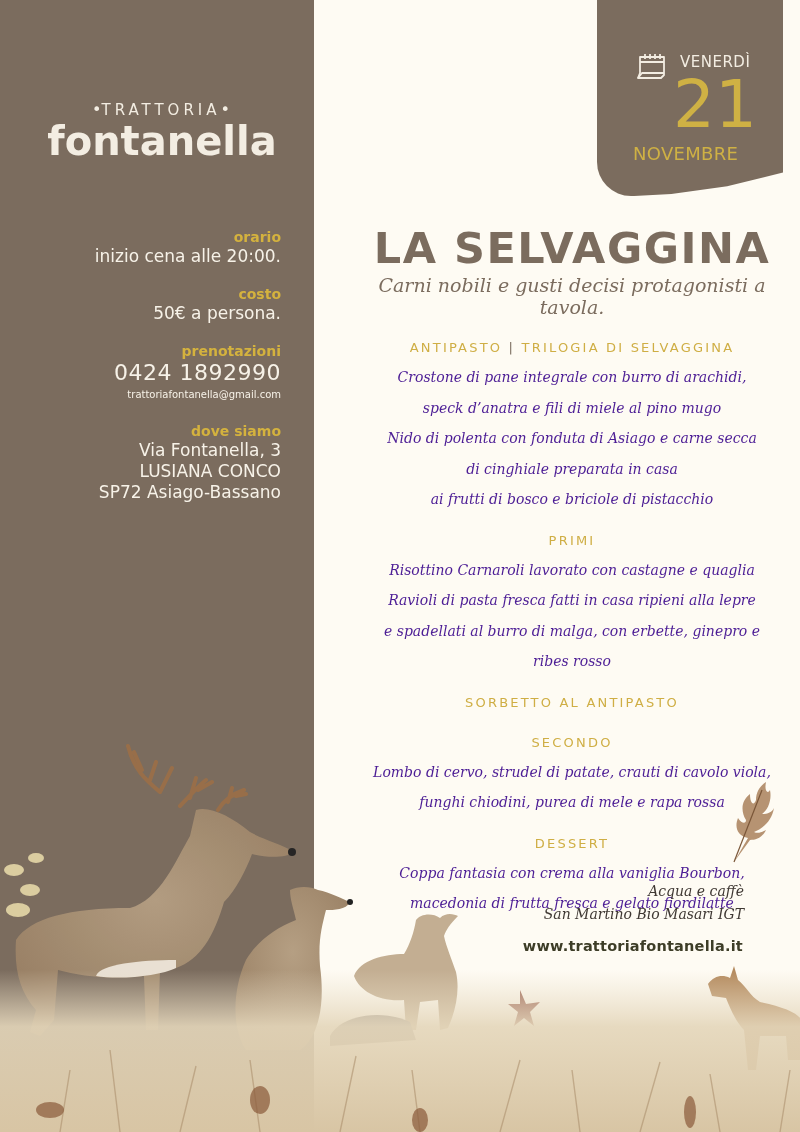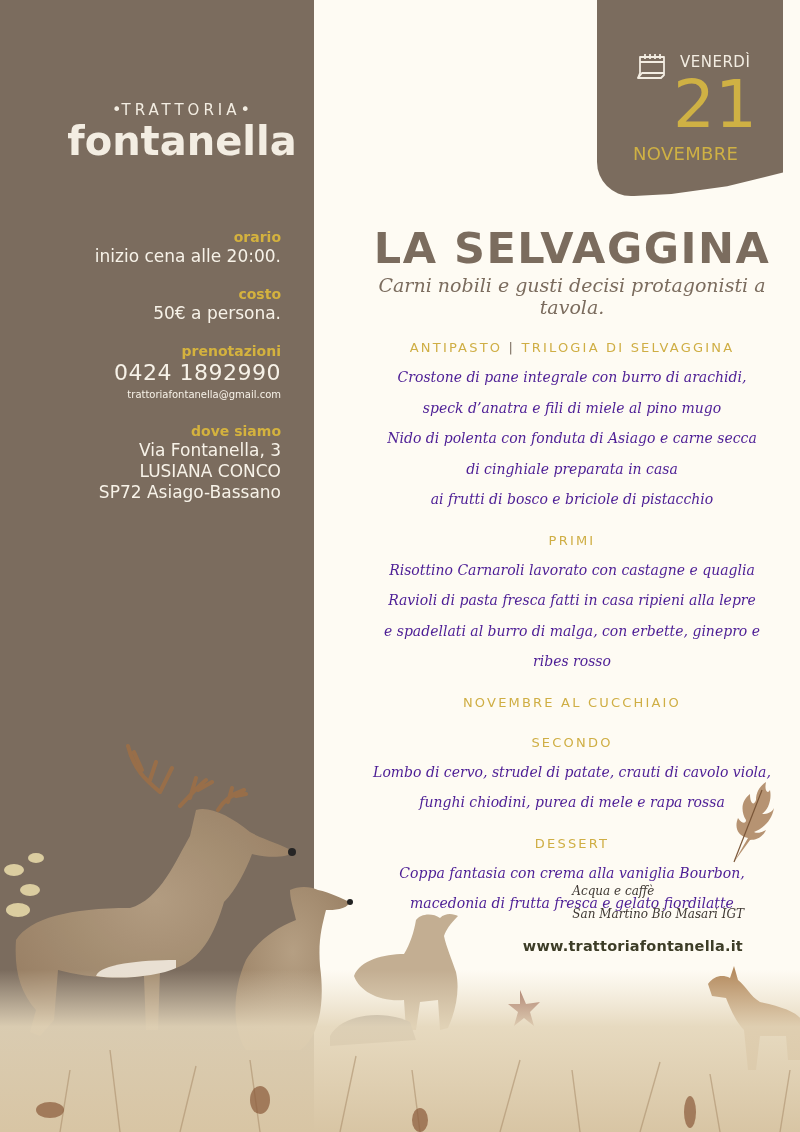--- a/index.html
+++ b/index.html
@@ -9,21 +9,21 @@
     position: relative;
     font-family: "DejaVu Sans", sans-serif;
   }
   .left-panel {
     position: absolute; left: 0; top: 0;
     width: 314px; height: 1132px;
     background: #7b6c5e;
   }
   .brand {
     position: absolute; left: 0; top: 100px; width: 330px;
-    text-align: center; color: #f3ede2; margin-left: 20px;
+    text-align: center; color: #f3ede2;
   }
   .brand-sub {
     font-family: "DejaVu Sans", sans-serif;
     font-size: 15px; letter-spacing: 4px; color: #f3ede2;
     position: relative; left: -4px;
   }
   .brand-sub .dot { font-size: 16px; letter-spacing: 0; }
   .brand-name {
     font-family: "DejaVu Sans", sans-serif;
     font-size: 40px; font-weight: bold; letter-spacing: 0px;
@@ -77,23 +77,23 @@
   .section:first-of-type { margin-top: 24px; }
   .section-title {
     color: #cfae44; font-size: 13px; letter-spacing: 2.2px; line-height: 20px;
   }
   .section-title .sep { color: #7b6c5e; }
   .dish {
     font-family: "DejaVu Serif", serif; font-style: italic;
     color: #4c1d95; font-size: 14px; line-height: 22.5px; margin-top: 8px;
   }
   .drinks {
-    position: absolute; right: 56px; top: 880px; text-align: left;
+    position: absolute; right: 56px; top: 880px; text-align: right;
     font-family: "DejaVu Serif", serif; font-style: italic;
-    color: #3f3833; font-size: 12px; line-height: 23px;
+    color: #3f3833; font-size: 14px; line-height: 23px;
   }
   .website {
     position: absolute; right: 57px; top: 938px;
     color: #3d3d27; font-size: 14.5px; font-weight: bold; letter-spacing: 0.2px;
   }
 
   .scene { position: absolute; left: 0; top: 740px; width: 800px; height: 392px; }
 </style>
 </head>
 <body>
@@ -160,21 +160,21 @@
 
   <div class="section">
     <div class="section-title">PRIMI</div>
     <div class="dish">Risottino Carnaroli lavorato con castagne e quaglia</div>
     <div class="dish">Ravioli di pasta fresca fatti in casa ripieni alla lepre</div>
     <div class="dish">e spadellati al burro di malga, con erbette, ginepro e</div>
     <div class="dish">ribes rosso</div>
   </div>
 
   <div class="section">
-    <div class="section-title">NOVEMBRE AL CUCCHIAIO</div>
+    <div class="section-title">SORBETTO AL ANTIPASTO</div>
   </div>
 
   <div class="section">
     <div class="section-title">SECONDO</div>
     <div class="dish">Lombo di cervo, strudel di patate, crauti di cavolo viola,</div>
     <div class="dish">funghi chiodini, purea di mele e rapa rossa</div>
   </div>
 
   <div class="section">
     <div class="section-title">DESSERT</div>

